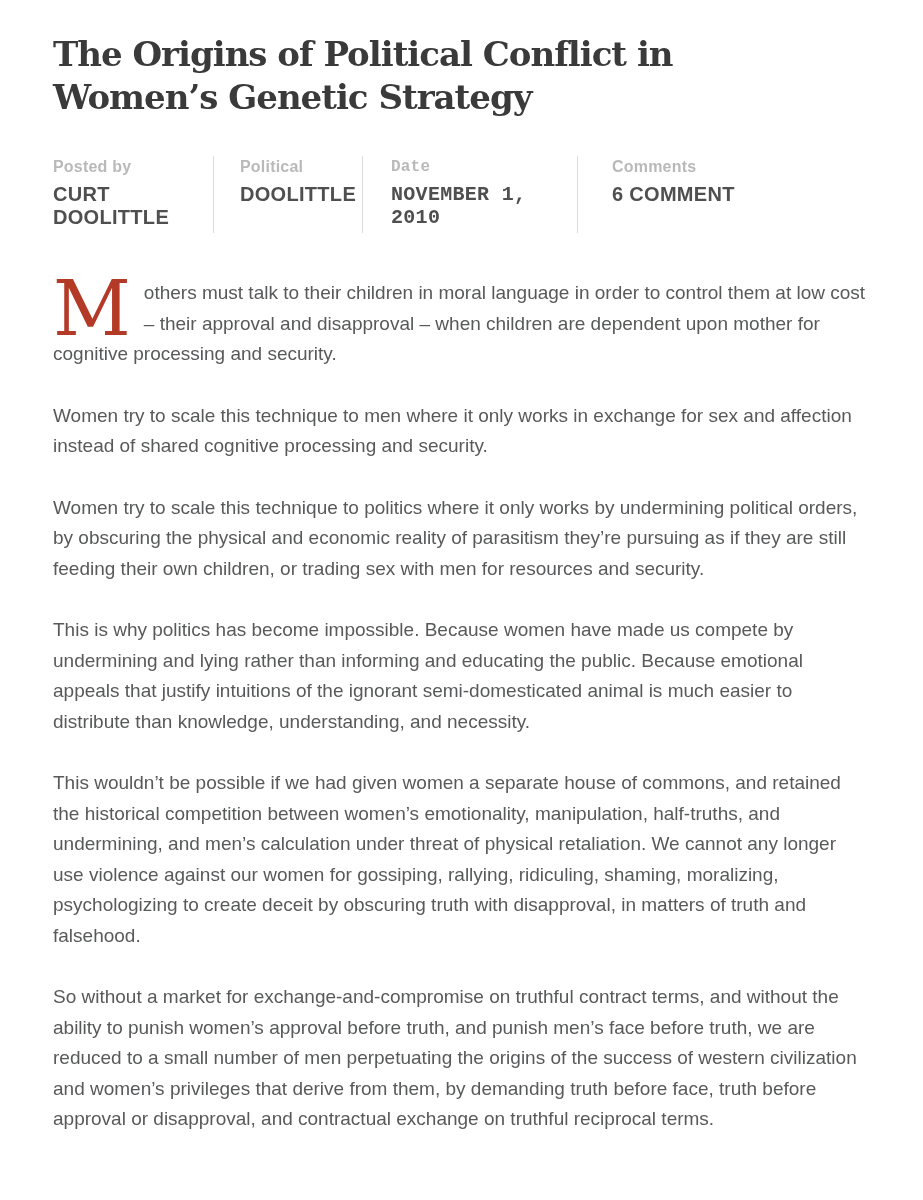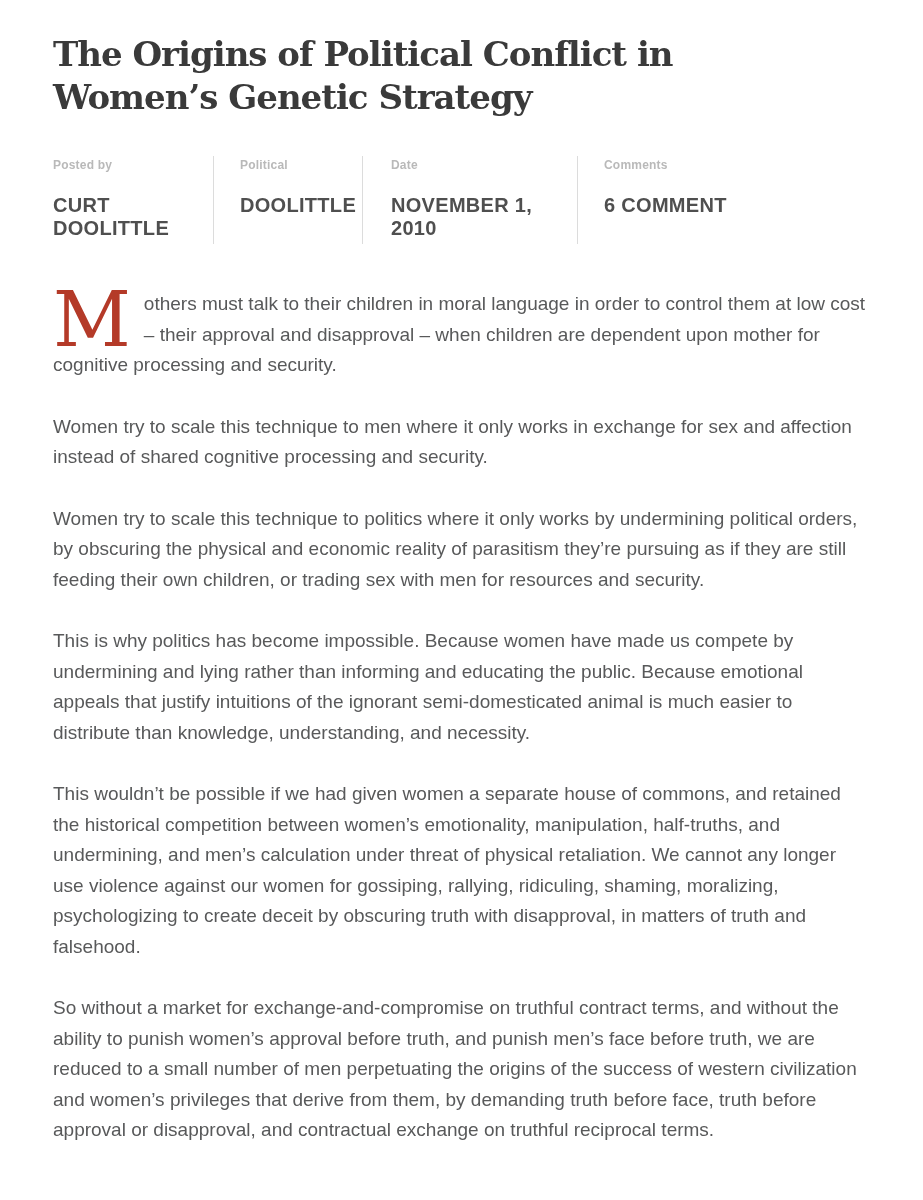--- a/index.html
+++ b/index.html
@@ -40,28 +40,28 @@
     display: flex;
     align-items: stretch;
     margin: 0 0 45px 0;
   }
   .meta-col {
     padding-top: 2px;
     padding-bottom: 4px;
   }
   .meta-col.c1 { width: 160px; }
   .meta-col.c2 { width: 149px; border-left: 1px solid var(--divider); padding-left: 26px; }
-  .meta-col.c3 { width: 215px; border-left: 1px solid var(--divider); padding-left: 28px; }
-  .meta-col.c4 { flex: 1; border-left: 1px solid var(--divider); padding-left: 26px; }
+  .meta-col.c3 { width: 215px; border-left: 1px solid var(--divider); padding-left: 28px; font-family: Liberation Mono, monospace; }
+  .meta-col.c4 { flex: 1; border-left: 1px solid var(--divider); padding-left: 34px; }
   .meta-label {
-    font-size: 12px;
+    font-size: 16px;
     font-weight: 700;
     letter-spacing: 0.2px;
     color: var(--meta-label);
-    margin-bottom: 22px;
+    margin-bottom: 7px;
   }
   .meta-value {
     font-size: 20px;
     font-weight: 700;
     letter-spacing: 0.3px;
     color: var(--meta-value);
     text-decoration: none;
     display: inline-block;
   }
   .article-body {

